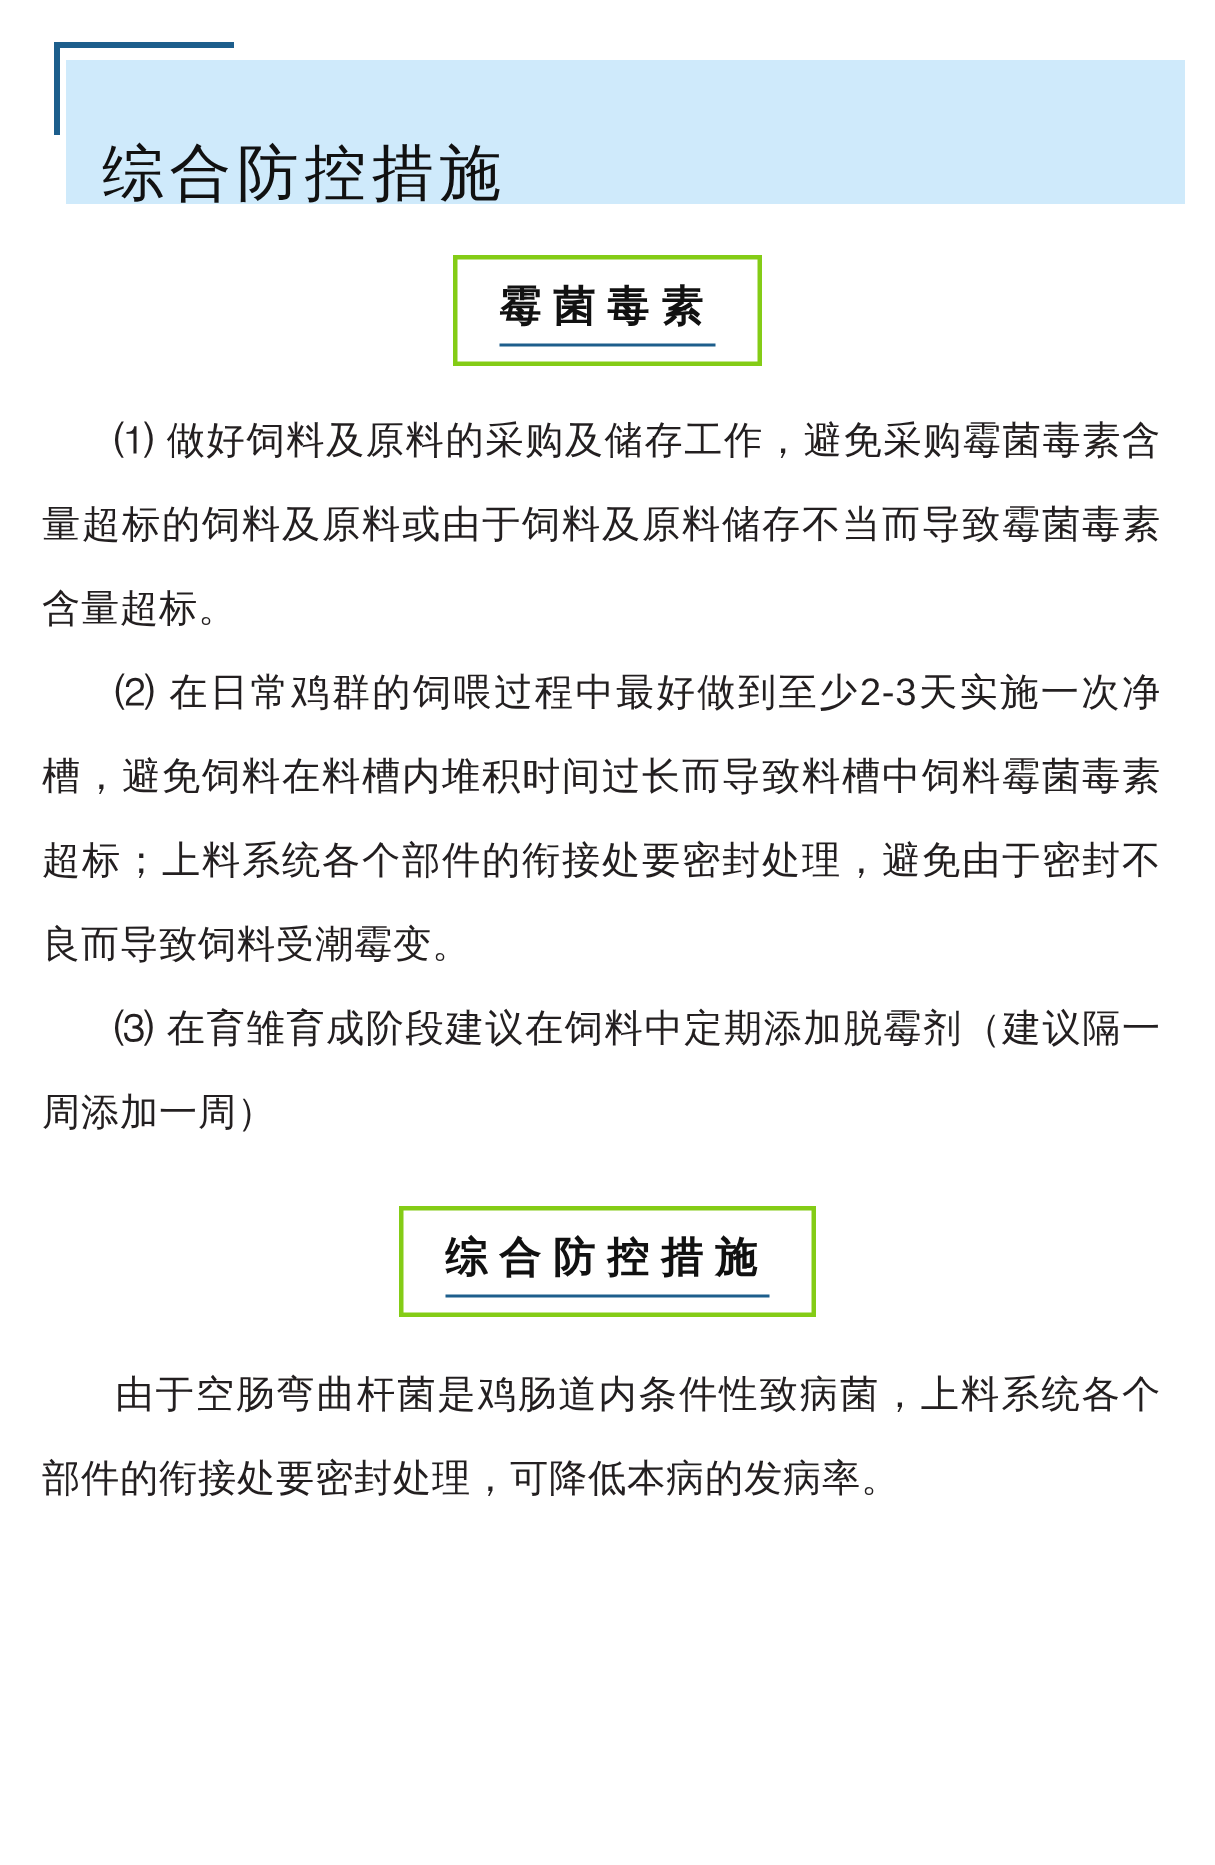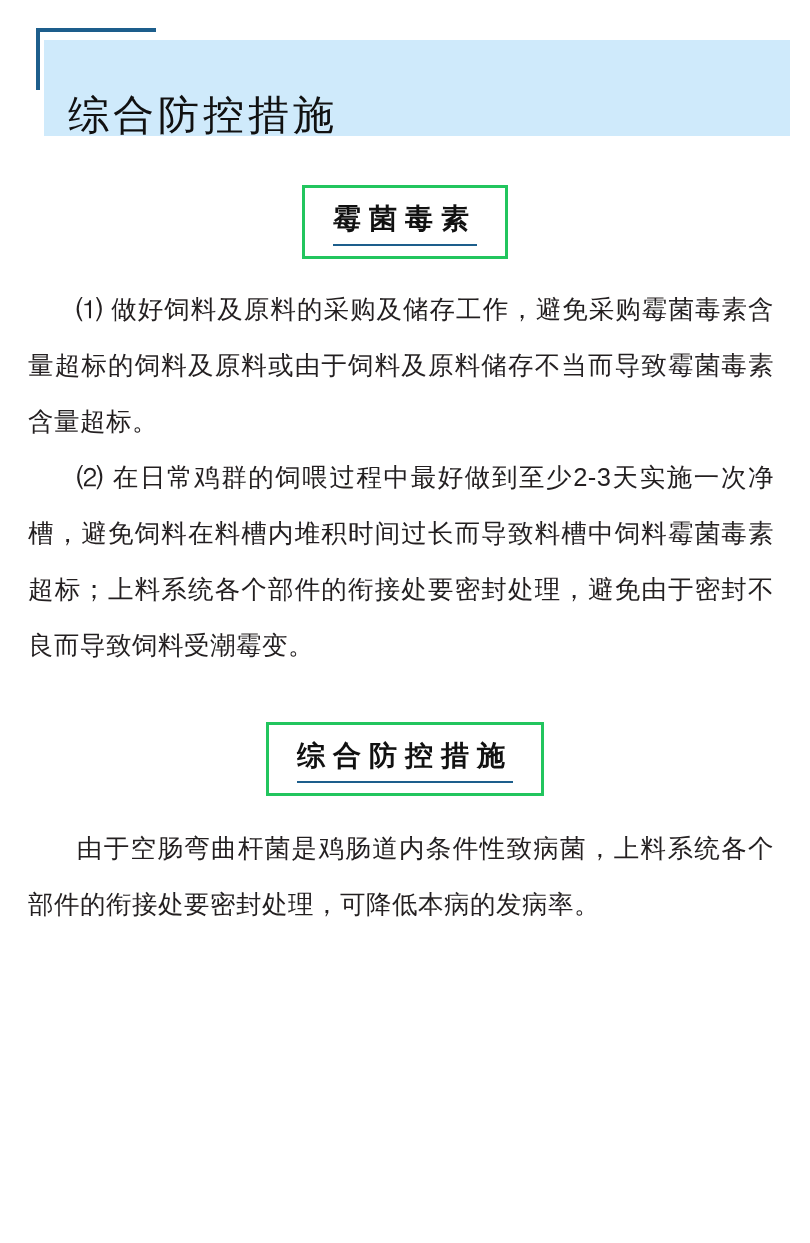--- a/index.html
+++ b/index.html
@@ -52,26 +52,25 @@
     margin-top: 29px;
   }
 
   
   .section-head {
     display: flex;
     justify-content: center;
     margin: 0;
   }
   .section-box {
-    border: 3px solid #22c55e;
+    border: 3px solid #84cc16;
     padding: 14px 28px 10px 28px;
     display: inline-block;
     text-align: center;
     box-sizing: border-box;
-    margin-top: 15px;
   }
   .section-box .label {
     font-size: 28px;
     font-weight: bold;
     letter-spacing: 8px;
     color: #111111;
     line-height: 34px;
     padding-right: 0;
     white-space: nowrap;
   }
@@ -115,20 +114,21 @@
 <div class="section-head block-1">
   <div class="section-box">
     <div class="label">霉菌毒素</div>
     <div class="underline"></div>
   </div>
 </div>
 
 <div class="block-1-body">
   <p class="para"><span class="indent"></span><span>⑴ 做好饲料及原料的采购及储存工作，避免采购霉菌毒素含量超标的饲料及原料或由于饲料及原料储存不当而导致霉菌毒素含量超标。</span></p>
   <p class="para"><span class="indent"></span><span>⑵ 在日常鸡群的饲喂过程中最好做到至少2-3天实施一次净槽，避免饲料在料槽内堆积时间过长而导致料槽中饲料霉菌毒素超标；上料系统各个部件的衔接处要密封处理，避免由于密封不良而导致饲料受潮霉变。</span></p>
+  <p class="para"><span class="indent"></span><span>⑶ 在育雏育成阶段建议在饲料中定期添加脱霉剂（建议隔一周添加一周）</span></p>
 </div>
 
 <div class="section-head block-2">
   <div class="section-box">
     <div class="label">综合防控措施</div>
     <div class="underline"></div>
   </div>
 </div>
 
 <div class="block-2-body">

